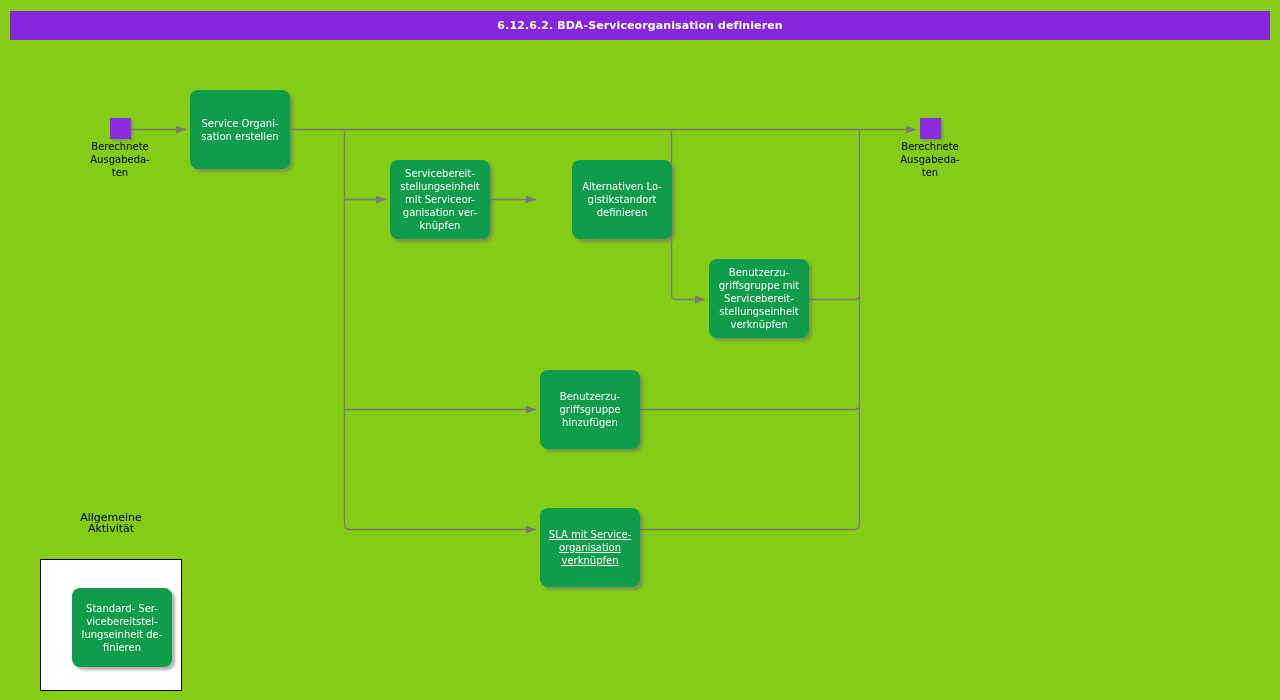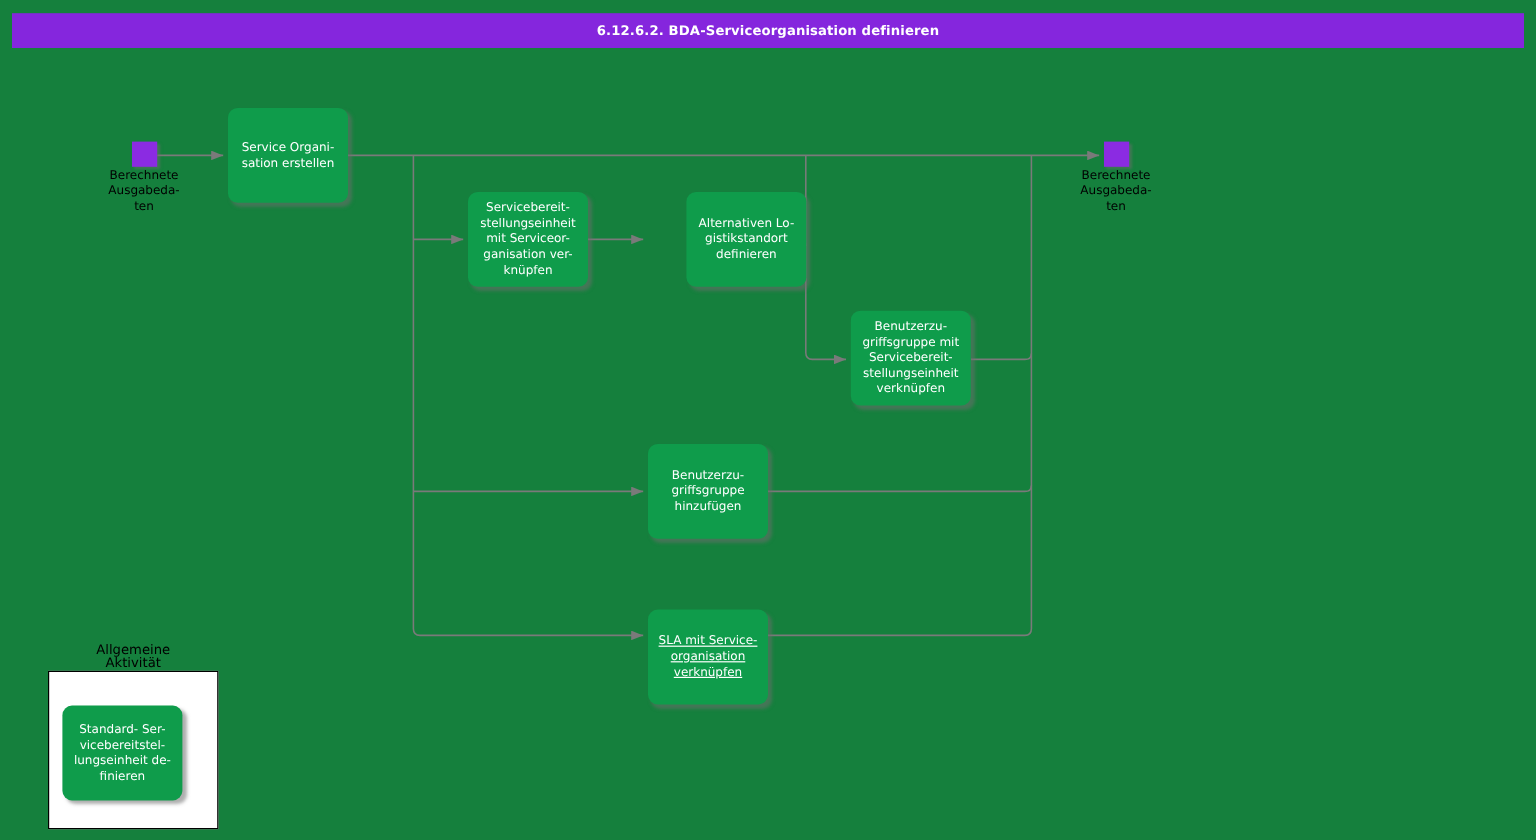--- a/index.html
+++ b/index.html
@@ -1,20 +1,20 @@
 <!DOCTYPE html>
 <html><head>
 <meta charset="utf-8">
 <style>
   html, body { margin: 0; padding: 0; background: #ffffff; }
   .canvas {
     position: relative;
     width: 1280px;
     height: 700px;
-    background: #15803d;
+    background: #84cc16;
     font-family: "DejaVu Sans", "Liberation Sans", sans-serif;
     overflow: hidden;
   }
   .titlebar {
     position: absolute;
     left: 10px; top: 11px;
     width: 1260px; height: 29px;
     background: #8526dd;
     color: #ffffff;
     font-size: 11px;
@@ -66,21 +66,21 @@
   }
   .group-box {
     position: absolute;
     left: 40px; top: 559px;
     width: 140px; height: 130px;
     border: 1px solid #000000;
     background: #ffffff;
   }
   .group-label {
     position: absolute;
-    left: 56px; top: 536px;
+    left: 56px; top: 512px;
     width: 110px;
     text-align: center;
     color: #000000;
     font-size: 11px;
     line-height: 11px;
     white-space: pre-line;
   }
 </style>
 </head>
 <body>
@@ -145,18 +145,18 @@
 griffsgruppe
 hinzufügen</div>
 
   <div class="task" style="left:540px; top:508px;text-decoration:underline;">SLA mit Service-
 organisation
 verknüpfen</div>
 
   <div class="group-label">Allgemeine
 Aktivität</div>
   <div class="group-box"></div>
-  <div class="task" style="left:52px; top:588px;">Standard- Ser-
+  <div class="task" style="left:72px; top:588px;">Standard- Ser-
 vicebereitstel-
 lungseinheit de-
 finieren</div>
 
 </div>
 
 </body></html>

